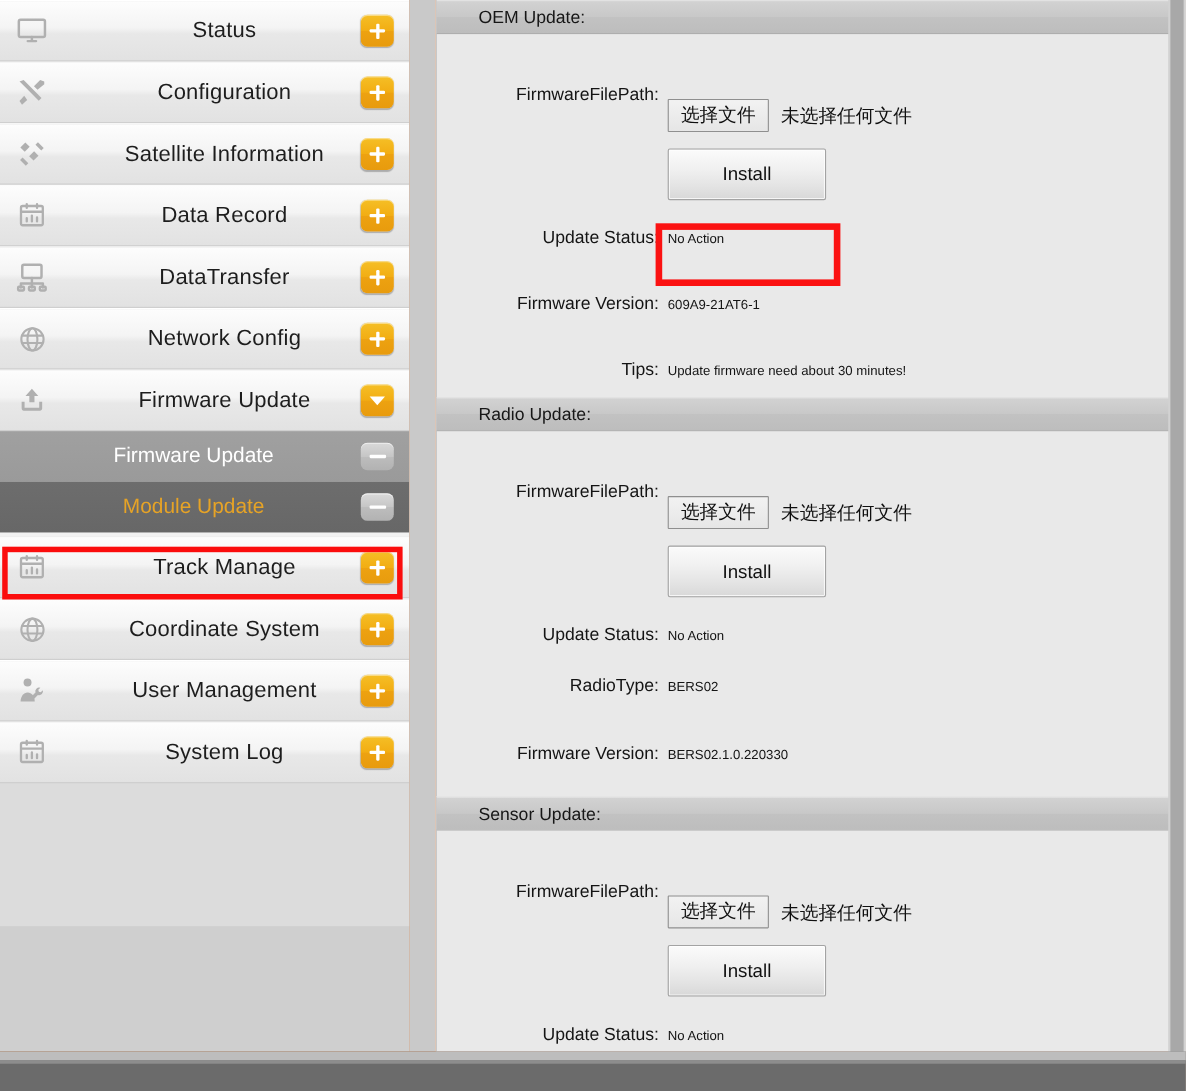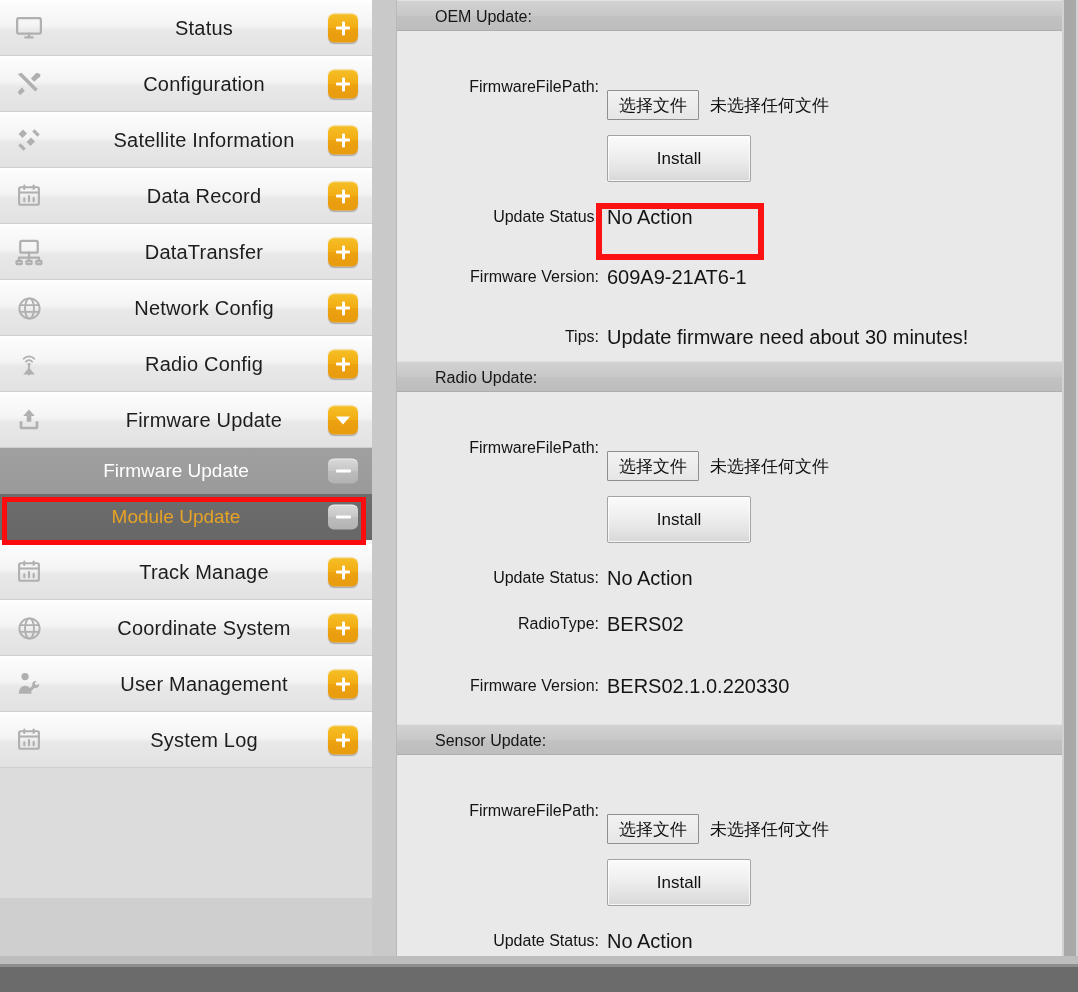--- a/index.html
+++ b/index.html
@@ -90,21 +90,21 @@
     border-bottom:1px solid #aeaeae;border-top:1px solid #e2e2e2;
     font-size:16px;color:#161616;padding-left:38px;box-sizing:border-box;
   }
   .sec-bd{padding:0 0 0 0;}
 
   .row{display:flex;align-items:center;min-height:34px;}
   .row .lbl{
     width:210px;min-width:210px;text-align:right;font-size:16px;color:#141414;
     padding-right:8px;box-sizing:border-box;
   }
-  .row .val{font-size:20px;color:#141414;}
+  .row .val{font-size:12px;color:#141414;}
 
   .file-ctl{display:flex;align-items:center;margin-top:37px;}
   .file-btn{
     height:30px;padding:0 11px;box-sizing:border-box;
     background:linear-gradient(to bottom,#f2f2f2 0%,#e6e6e6 100%);
     border:1px solid #8f8f8f;border-radius:1px;
     font-size:17px;color:#101010;line-height:28px;
     font-family:"DejaVu Sans","Liberation Sans",sans-serif;
   }
   .file-none{
@@ -237,34 +237,20 @@
               <ellipse cx="12" cy="12" rx="4" ry="9"></ellipse>
             <path d="M3.4 9h17.2M3.4 15h17.2"></path>
           </svg>
         </span>
         <span class="m-label">Network Config</span>
         <span class="m-btn">
             <i class="plus"></i>
           </span>
       </div>
 
-      <div class="m-item">
-        <span class="m-ico">
-          <svg width="28" height="28" viewBox="0 0 24 24" fill="none" stroke="#b0b0b0" stroke-width="1.6">
-            <path d="M7.5 7.5a6 6 0 019 0M9.4 10a3.3 3.3 0 015.2 0" stroke-linecap="round"></path>
-            <circle cx="12" cy="12.3" r="1.3" fill="#b0b0b0" stroke="none"></circle>
-            <path d="M12 13.6V21" stroke-linecap="round"></path>
-            <path d="M7 21l5-6 5 6z" fill="#b0b0b0" stroke="none"></path>
-          </svg>
-        </span>
-        <span class="m-label">Radio Config</span>
-        <span class="m-btn">
-            <i class="plus"></i>
-          </span>
-      </div>
 
       <div class="m-item">
         <span class="m-ico">
           <svg width="28" height="28" viewBox="0 0 24 24" fill="#b0b0b0">
             <path d="M12 3l5 5.5h-3v5h-4v-5H7z"></path>
             <path d="M4 13v5.2c0 1 .7 1.8 1.7 1.8h12.6c1 0 1.7-.8 1.7-1.8V13h-2.3v4.8H6.3V13z"></path>
           </svg>
         </span>
         <span class="m-label">Firmware Update</span>
         <span class="m-btn">

